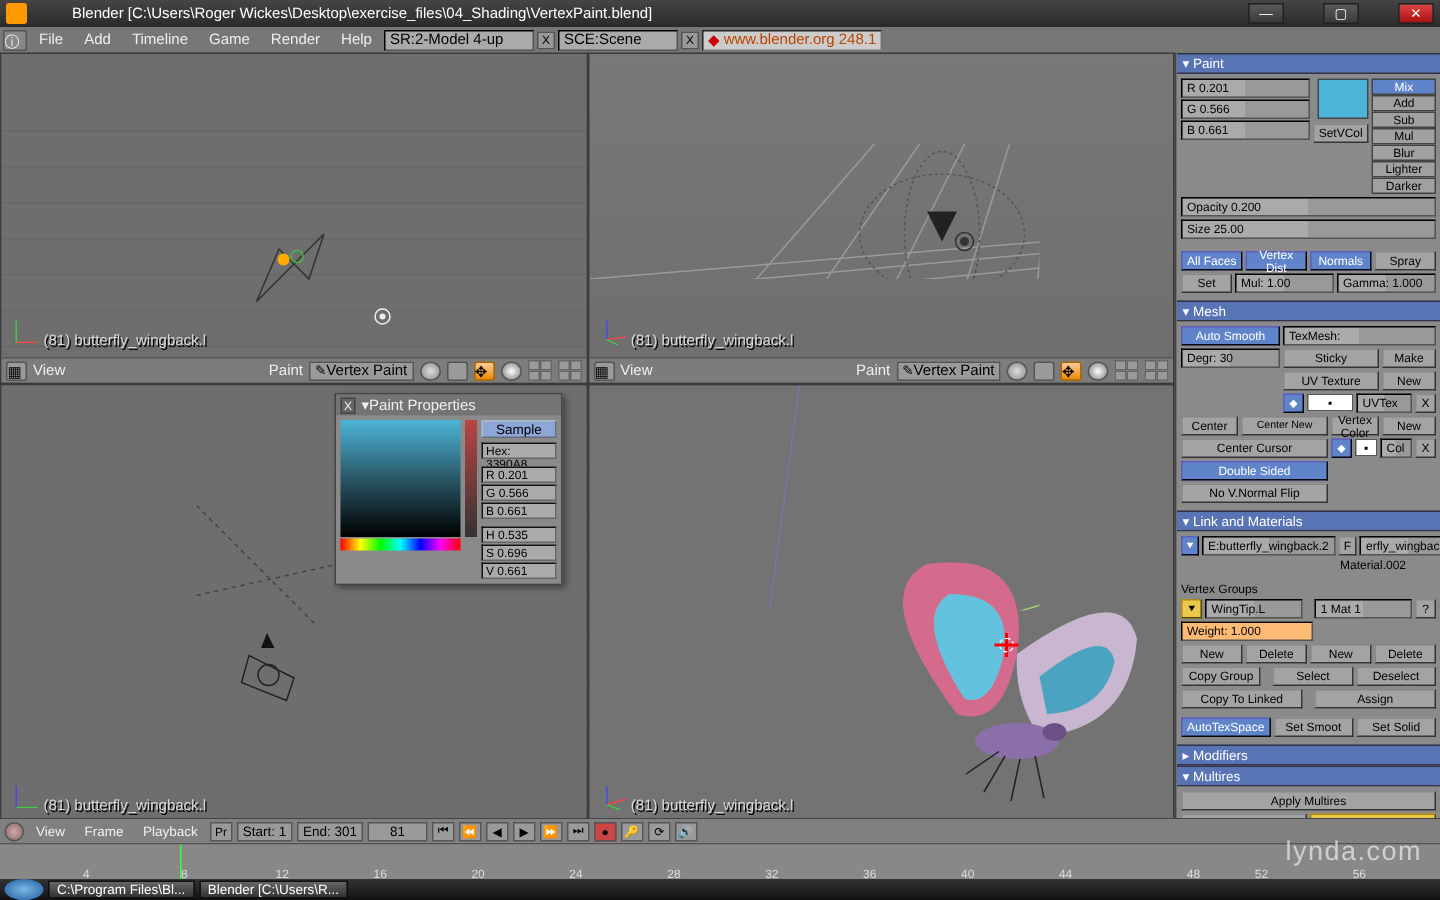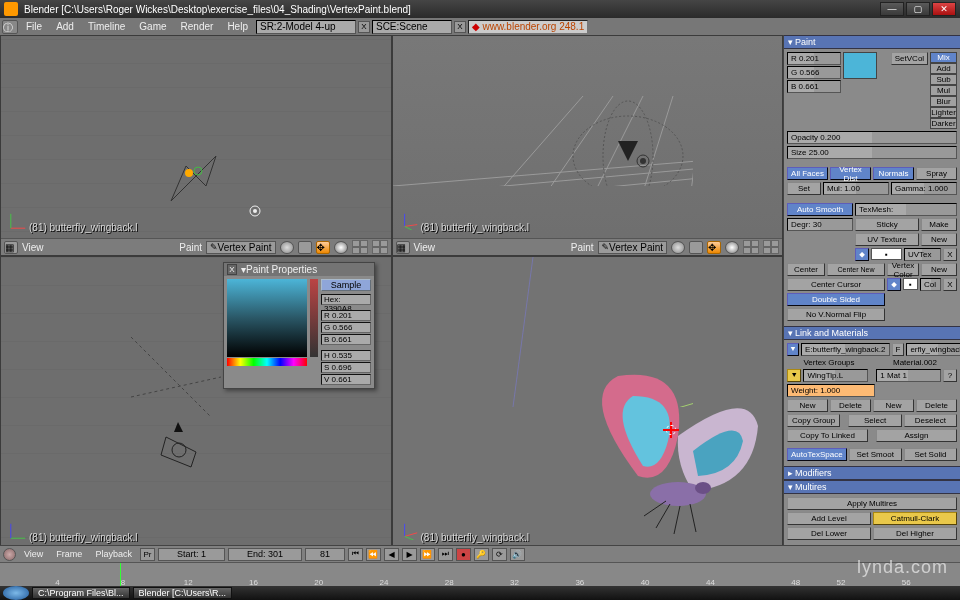--- a/index.html
+++ b/index.html
@@ -1,19 +1,19 @@
 <!DOCTYPE html>
 <html><head>
 <meta charset="utf-8">
 <style>
 * { box-sizing: border-box; margin: 0; padding: 0; font-family: Tahoma, sans-serif; font-size: 10px; }
 body { background: #6f6f6f; overflow: hidden; width: 960px; height: 600px; position: relative; }
 
 
-.title-bar { height: 18px; background: linear-gradient(#454545,#2a2a2a); color: #fff; display: flex; align-items: center; padding: 0 4px; }
+.title-bar { height: 18px; background: linear-gradient(#454545,#2a2a2a); color: #fff; display: flex; align-items: center; padding: 0 4px; gap: 24px; }
 .title-bar .icon { width: 14px; height: 14px; background: #f90; border-radius: 2px; margin-right: 6px; }
 .title-bar .spacer { flex: 1; }
 .win-btn { width: 24px; height: 14px; margin-left: 2px; display: inline-flex; align-items: center; justify-content: center; background: linear-gradient(#5a5a5a,#3a3a3a); border: 1px solid #222; color:#fff; font-size:9px;}
 .win-btn.close{ background: linear-gradient(#d44,#a11);}
 .menu-bar { height: 17px; background: #777; display: flex; align-items: center; padding: 0 2px; gap: 2px; }
 .menu-bar .mi { color: #eee; padding: 1px 6px; cursor: default; }
 .menu-bar .mi.icon{ width:16px; height:14px; border:1px solid #555; border-radius:2px; background:#888; padding:0;}
 .menu-bar .field { background: #aaa; border: 1px inset #555; padding: 0 3px; color: #000; height:14px; display:flex; align-items:center;}
 .menu-bar .xbtn{ width:12px; height:12px; border:1px solid #555; background:#999; font-size:8px; display:inline-flex; align-items:center; justify-content:center;}
 .menu-bar .link { background:#ccc; color:#b40; padding:0 3px; height:14px; display:flex; align-items:center; border:1px inset #777;}
@@ -67,21 +67,21 @@
 .colorchip{ width:34px; height:27px; background:#4cb5d8; border:1px solid #444;}
 .mix-col{ width:36px; display:flex; flex-direction:column;}
 .mix-col .mix{ font-size:8px; height:11px; border:1px solid #444; background:#a0a0a0; text-align:center;}
 .mix-col .mix.active{ background:#6084c9; color:#fff;}
 .swatchicon{ width:12px; height:12px; display:inline-flex; align-items:center; justify-content:center; border:1px solid #555; font-size:8px;}
 
 
 .timeline{ position:absolute; left:0; right:0; bottom:14px; height:41px; background:#7c7c7c; border-top:1px solid #444;}
 .timeline .hdr{ height:17px; display:flex; align-items:center; gap:3px; padding:0 3px; background:#808080; border-bottom:1px solid #555;}
 .timeline .hdr .ico{ width:13px; height:13px; border:1px solid #555; border-radius:50%; background:radial-gradient(#caa,#866);}
-.timeline .hdr .drop{ background:#9a9a9a; border:1px solid #555; padding:0 18px; height:13px; font-size:9px; display:flex; align-items:center;}
+.timeline .hdr .drop{ background:#9a9a9a; border:1px solid #555; padding:0 3px; height:13px; font-size:9px; display:flex; align-items:center;}
 .timeline .hdr .mi{ color:#eee; padding:0 5px; font-size:9px;}
 .timeline .tc-btn{ width:15px; height:13px; border:1px solid #555; background:#9a9a9a; display:inline-flex; align-items:center; justify-content:center; font-size:8px;}
 .timeline .ruler{ height:24px; position:relative; background:#888;}
 .ruler .tick{ position:absolute; bottom:0; font-size:8px; color:#ddd; transform:translateX(-50%);}
 .ruler .cursor{ position:absolute; top:0; bottom:0; width:1px; background:#3f3; left:12.5%;}
 .taskbar{ position:absolute; left:0; right:0; bottom:0; height:14px; background:linear-gradient(#333,#111); display:flex; align-items:center;}
 .taskbar .start{ width:26px; height:14px; background:radial-gradient(#7db9e8,#1e5799); border-radius:50%; margin:0 3px;}
 .taskbar .task{ background:linear-gradient(#666,#333); border:1px solid #111; color:#fff; font-size:9px; padding:0 5px; height:12px; margin-right:3px; display:flex; align-items:center; max-width:110px; overflow:hidden; white-space:nowrap;}
 
 .watermark{ position:absolute; right:12px; bottom:22px; color:rgba(255,255,255,.6); font-size:18px; font-weight:300; letter-spacing:1px; font-family:Arial;}
@@ -339,21 +339,21 @@
   <div class="props">
 
     <div class="section-hdr open">Paint</div>
     <div class="section-body">
       <div class="row">
         <div style="flex:2; display:flex; flex-direction:column; gap:1px;">
           <div class="num-field">R 0.201</div>
           <div class="num-field">G 0.566</div>
           <div class="num-field">B 0.661</div>
         </div>
-        <div style="flex:0 0 36px; display:flex; gap:14px;">
+        <div style="flex:0 0 36px; display:flex; flex-direction:column; gap:3px;align-items:flex-end;">
           <div class="colorchip"></div>
           <div class="btn" style="font-size:8px;">SetVCol</div>
         </div>
         <div class="mix-col">
           <div class="mix active">Mix</div>
           <div class="mix">Add</div>
           <div class="mix">Sub</div>
           <div class="mix">Mul</div>
           <div class="mix">Blur</div>
           <div class="mix">Lighter</div>
@@ -373,20 +373,21 @@
         <div class="btn blue">Normals</div>
         <div class="btn">Spray</div>
       </div>
       <div class="row">
         <div class="btn" style="flex:0 0 34px;">Set</div>
         <div class="num-field">Mul: 1.00</div>
         <div class="num-field">Gamma: 1.000</div>
       </div>
     </div>
 
+    <div class="section-hdr open">Mesh</div>
     <div class="section-body">
       <div class="row">
         <div class="btn blue" style="flex:0 0 66px;">Auto Smooth</div>
         <div class="num-field">TexMesh:</div>
       </div>
       <div class="row">
         <div class="num-field" style="flex:0 0 66px;">Degr: 30</div>
         <div class="btn">Sticky</div>
         <div class="btn" style="flex:0 0 36px;">Make</div>
       </div>
@@ -425,21 +426,21 @@
 
     <div class="section-hdr open">Link and Materials</div>
     <div class="section-body">
       <div class="row">
         <div class="btn blue" style="flex:0 0 12px; padding:0;">⯆</div>
         <div class="num-field">E:butterfly_wingback.2</div>
         <div class="btn" style="flex:0 0 12px;">F</div>
         <div class="num-field">erfly_wingback.l</div>
       </div>
       <div class="row">
-        <div style="flex:1; font-size:8px; text-align:center; color:#000;">Vertex Groups</div>
+        <div style="flex:1; font-size:8px; color:#000;margin-top:16px;">Vertex Groups</div>
         <div style="flex:1; font-size:8px; text-align:center; color:#000;">Material.002</div>
       </div>
       <div class="row">
         <div class="btn golden" style="flex:0 0 12px;">⯆</div>
         <div class="num-field">WingTip.L</div>
         <div style="flex:0 0 4px;"></div>
         <div class="num-field">1 Mat 1</div>
         <div class="btn" style="flex:0 0 14px;">?</div>
       </div>
       <div class="row">

